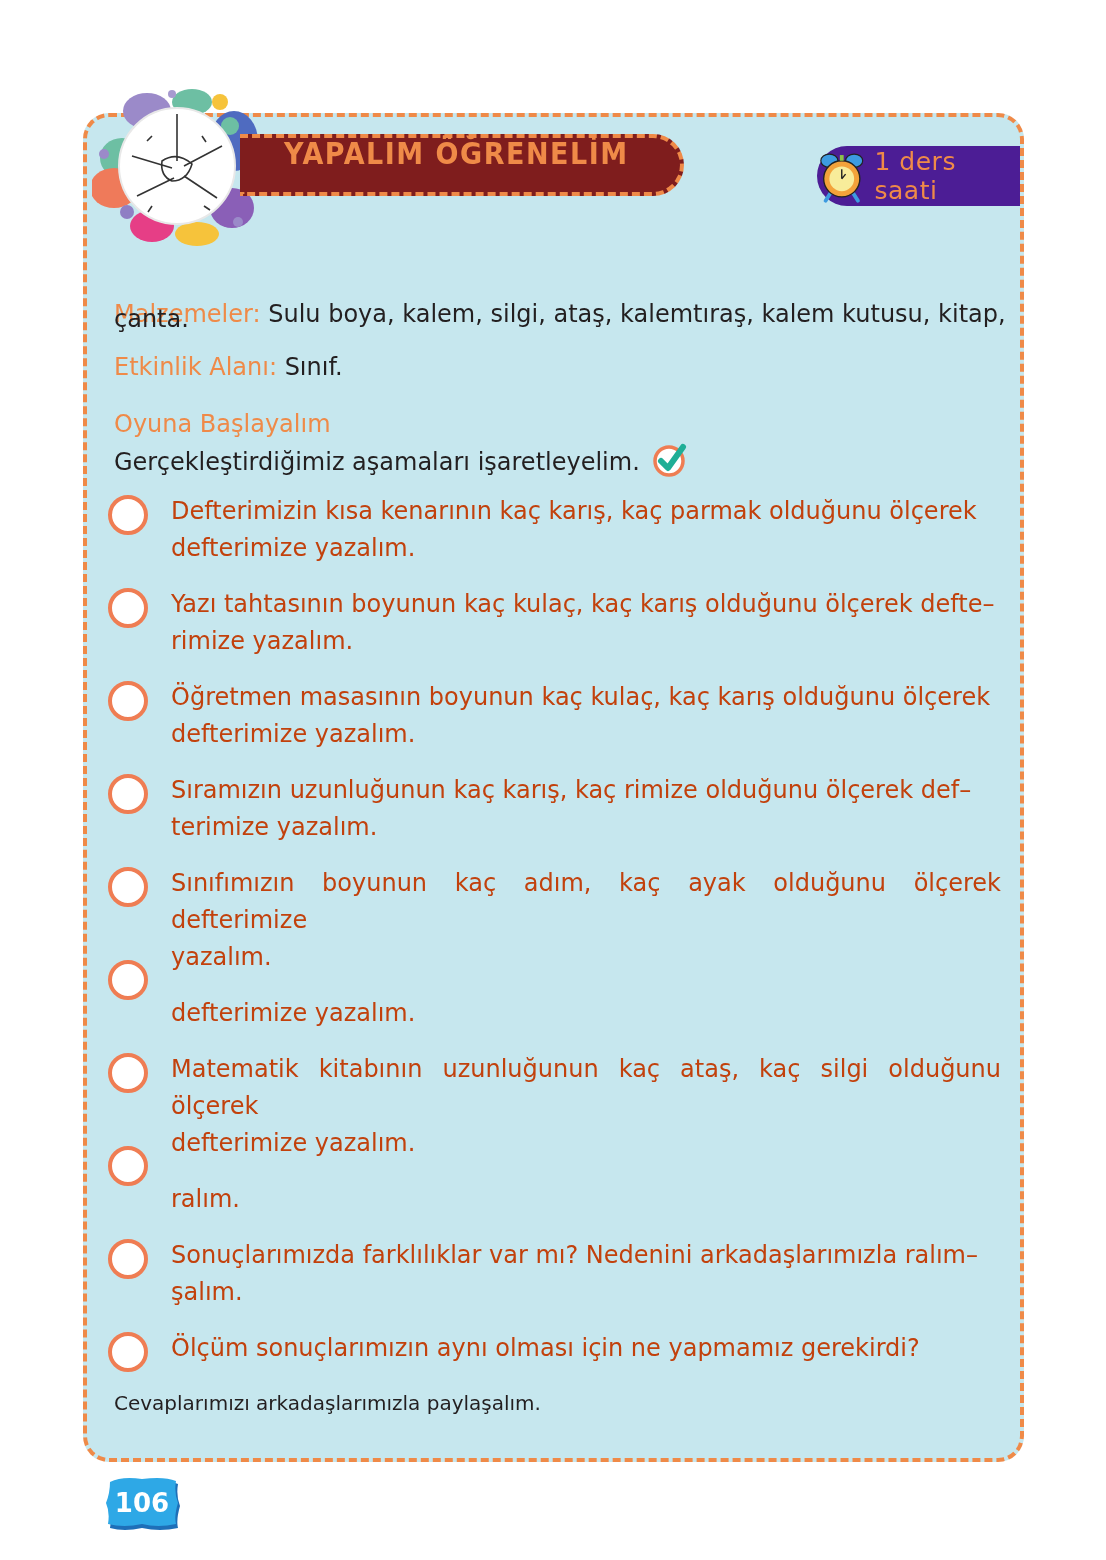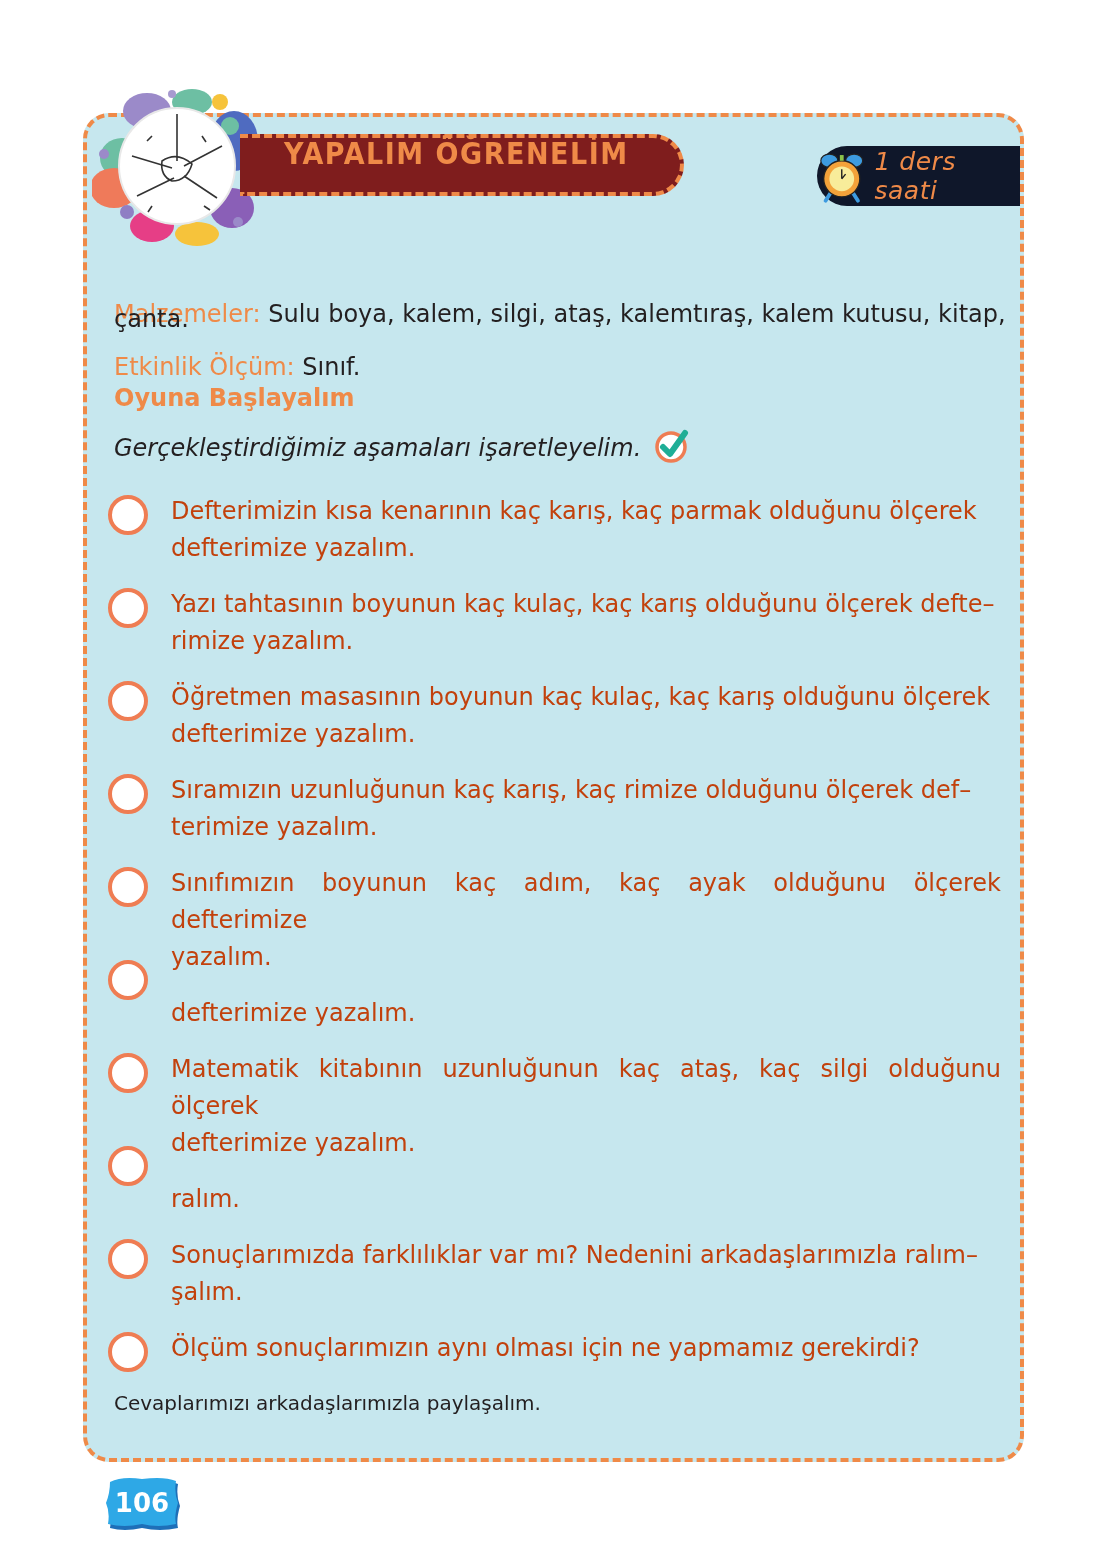--- a/index.html
+++ b/index.html
@@ -26,22 +26,22 @@
     }
     .title-text {
       margin-left: 44px;
       font-family: "DejaVu Sans", sans-serif;
       font-weight: bold; font-size: 27px; letter-spacing: 1.5px;
       color: #ef8a48; transform: scaleY(1.12);
     }
 
     .duration-pill {
       position: absolute; left: 817px; top: 146px; width: 203px; height: 60px;
-      background: #0f172a; border-radius: 30px 0 0 30px;
-      display: flex; align-items: center; font-style: italic;
+      background: #4c1d95; border-radius: 30px 0 0 30px;
+      display: flex; align-items: center;
     }
     .clock { width: 52px; height: 56px; margin-left: 0px; margin-top: 0px; }
     .duration-text {
       margin-left: 8px; font-size: 25px; color: #ef8a48; font-weight: normal; letter-spacing: 0.5px;
       font-family: "DejaVu Sans", sans-serif;
     }
 
     .content { position: absolute; left: 114px; top: 250px; width: 890px; font-size: 24px; }
     .line { position: absolute; left: 0; white-space: nowrap; font-size: 24px; line-height: 32px; }
     .label { color: #ef8a48; }
@@ -108,25 +108,25 @@
   <span class="duration-text">1 ders saati</span>
 </div>
 
 <div class="content">
   <div class="line" style="top:6px;margin-top:42px;">
     <span class="label">Malzemeler:</span>
     <span>Sulu boya, kalem, silgi, ataş, kalemtıraş, kalem kutusu, kitap,</span>
   </div>
   <div class="line" style="top:53px;">çanta.</div>
   <div class="line" style="top:101px;">
-    <span class="label">Etkinlik Ölçüm:</span>
+    <span class="label">Etkinlik Alanı:</span>
     <span>Sınıf.</span>
   </div>
-  <div class="line label" style="top:132px;font-weight:bold;">Oyuna Başlayalım</div>
-  <div class="line" style="top:182px;font-style:italic;">
+  <div class="line label" style="top:158px;">Oyuna Başlayalım</div>
+  <div class="line" style="top:196px;">
     <span>Gerçekleştirdiğimiz aşamaları işaretleyelim.</span>
     <svg class="check" viewBox="0 0 38 38">
       <circle cx="18" cy="21" r="14" fill="#ffffff" stroke="#ef7d53" stroke-width="3.5"></circle>
       <path d="M10 21 L17 28 L32 7" stroke="#1fae96" stroke-width="6" fill="none" stroke-linecap="round" stroke-linejoin="round"></path>
     </svg>
   </div>
 </div>
 
 <div class="item" style="top:493px;">
   <div class="bullet"></div>

